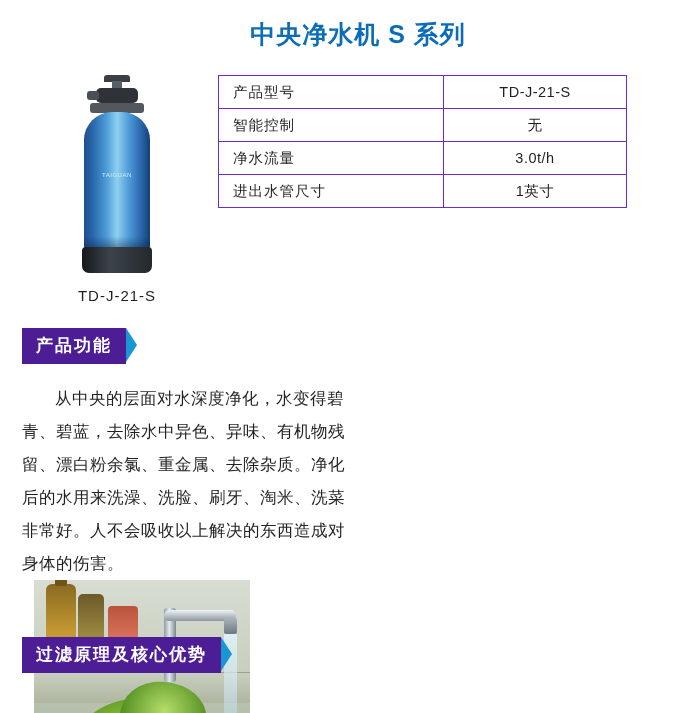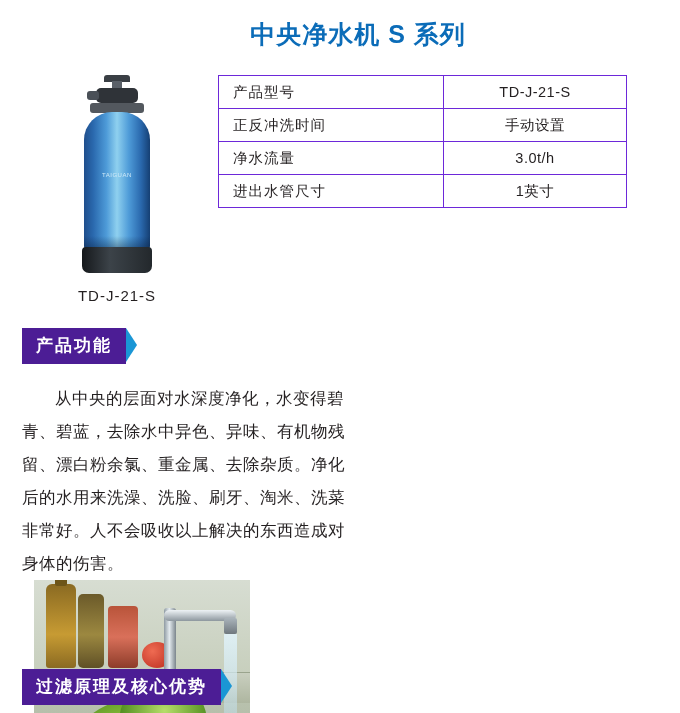--- a/index.html
+++ b/index.html
@@ -177,21 +177,21 @@
     position: absolute;
     right: -11px;
     top: 0;
     width: 0;
     height: 0;
     border-top: 17px solid transparent;
     border-bottom: 17px solid transparent;
     border-left: 11px solid #1a96d5;
   }
   .tab-wrap-functions { margin-top: 24px; }
-  .tab-wrap-principle { position: absolute; left: 0; bottom: 8px; margin-top: 34px; }
+  .tab-wrap-principle { position: absolute; left: 0; bottom: 40px; margin-top: 34px; }
 
   
   .content-row {
     display: flex;
     flex-direction: column;
     padding: 18px 22px 0 22px;
     align-items: flex-start;
     justify-content: space-between;
   }
   .body-copy {
@@ -326,22 +326,22 @@
     <div class="product-caption">TD-J-21-S</div>
   </div>
 
   <table class="spec-table">
     <tbody>
       <tr>
         <td class="label">产品型号</td>
         <td class="value">TD-J-21-S</td>
       </tr>
       <tr>
-        <td class="label">正反冲洗时间</td>
-        <td class="value">手动设置</td>
+        <td class="label">智能控制</td>
+        <td class="value">无</td>
       </tr>
       <tr>
         <td class="label">净水流量</td>
         <td class="value">3.0t/h</td>
       </tr>
       <tr>
         <td class="label">进出水管尺寸</td>
         <td class="value">1英寸</td>
       </tr>
     </tbody>

